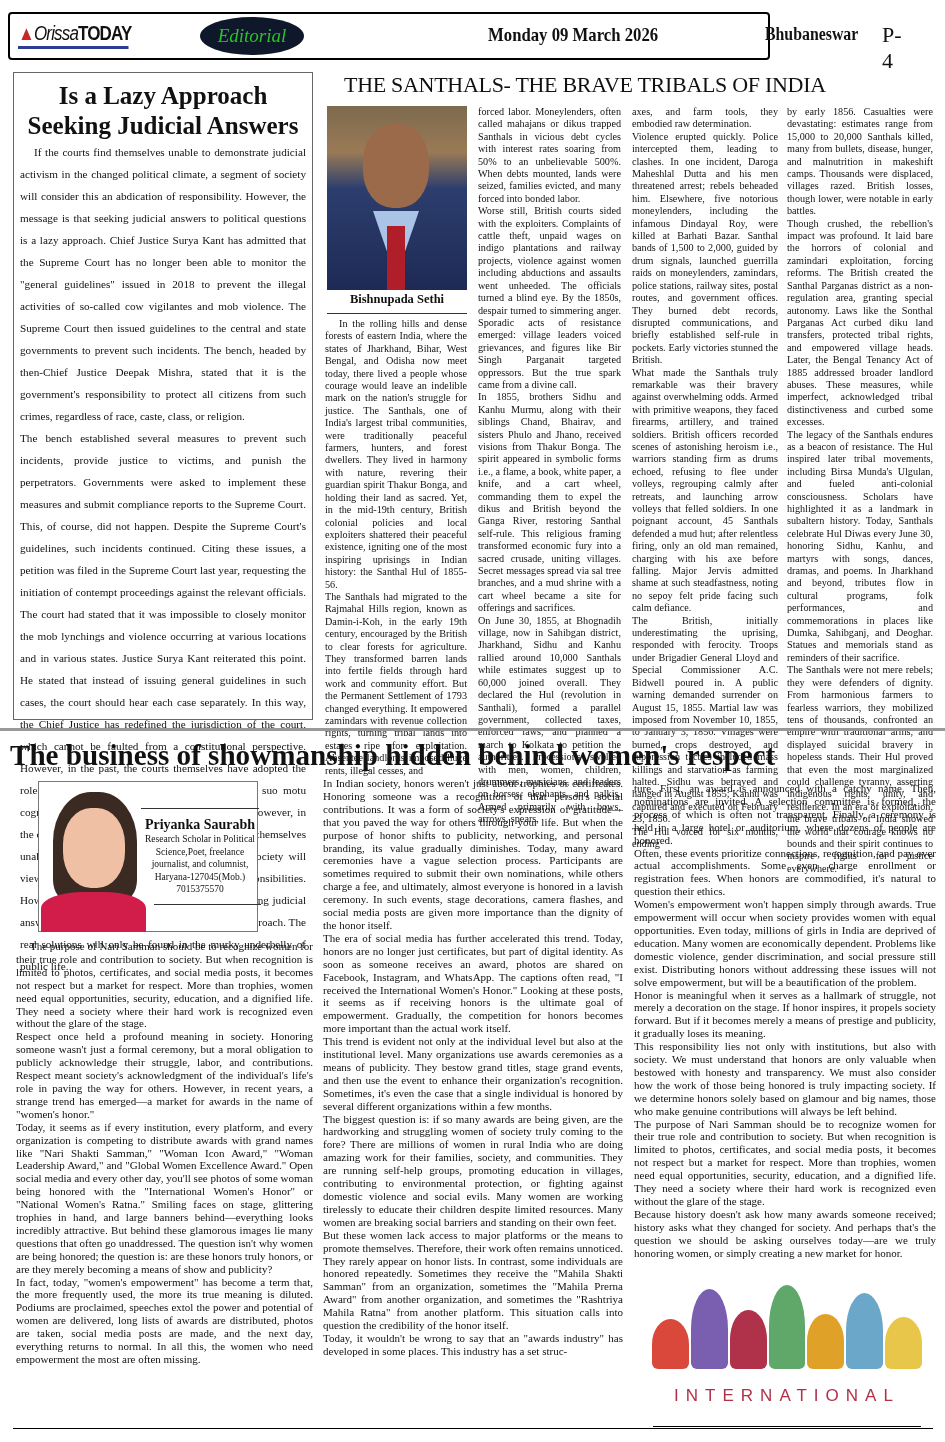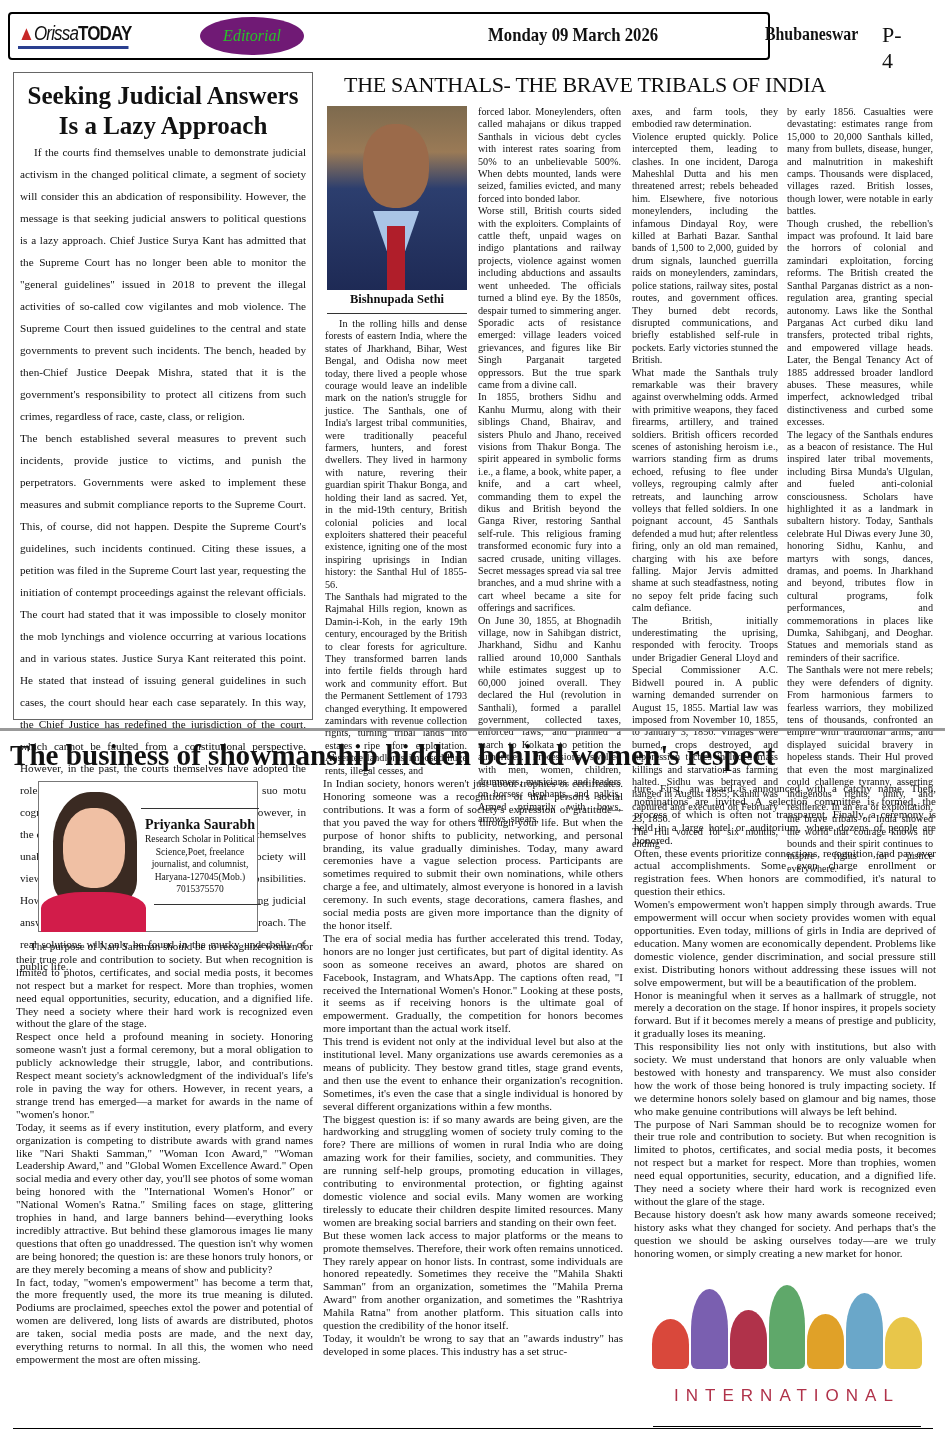--- a/index.html
+++ b/index.html
@@ -2,21 +2,21 @@
 <html><head>
 <meta charset="utf-8">
 <style>
 *{box-sizing:border-box;margin:0;padding:0}
 body{width:945px;height:1442px;background:#fff;font-family:"Liberation Serif","DejaVu Serif",serif;color:#111;position:relative;overflow:hidden}
 .masthead{position:absolute;left:8px;top:12px;width:762px;height:48px;border:2px solid #000;border-radius:4px;display:flex;align-items:center}
 .logo{position:absolute;left:8px;top:8px;font-family:"Liberation Sans",sans-serif;font-size:20px;font-weight:bold;letter-spacing:-1px;transform:scaleX(.85);transform-origin:left}
 .logo .o{font-style:italic;font-weight:normal}
 .logo .bar{display:block;height:3px;background:#2a3f8f;width:130px;margin-top:1px}
 .logo .leaf{color:#c62828}
-.ed{position:absolute;left:190px;top:3px;width:104px;height:38px;border-radius:50%;background:#701a75;color:#29c229;font-style:italic;font-size:16px;display:flex;align-items:center;justify-content:center}
+.ed{position:absolute;left:190px;top:3px;width:104px;height:38px;border-radius:50%;background:#0f172a;color:#29c229;font-style:italic;font-size:19px;display:flex;align-items:center;justify-content:center}
 .date{position:absolute;left:478px;top:10px;font-size:19px;font-weight:bold;transform:scaleX(.88);transform-origin:left}
 .city{position:absolute;left:755px;top:10px;font-size:18px;font-weight:bold;transform:scaleX(.88);transform-origin:left}
 .pg{position:absolute;left:872px;top:8px;font-size:22px}
 .box1{position:absolute;left:13px;top:72px;width:300px;height:648px;border:1px solid #666}
 .h1{text-align:center;font-size:25px;font-weight:bold;line-height:30px;margin-top:8px}
 .body{font-size:11.2px;line-height:22px;text-align:justify;padding:0 6px}
 .santhal-title{position:absolute;left:344px;top:72px;font-size:22px;font-weight:normal;white-space:nowrap;letter-spacing:-.3px}
 .photo1{position:absolute;left:327px;top:106px;width:140px;height:184px;background:linear-gradient(180deg,#7d6a4e 0%,#9a7a56 25%,#2c3e6e 45%,#1e2a55 100%);overflow:hidden}
 .photo1 .face{position:absolute;left:36px;top:18px;width:66px;height:84px;border-radius:45%;background:#9b6a4a}
 .photo1 .tie{position:absolute;left:60px;top:120px;width:18px;height:64px;background:#b01e2a}
@@ -53,22 +53,22 @@
     <span class="bar"></span>
   </div>
   <div class="ed">Editorial</div>
   <div class="date">Monday 09 March 2026</div>
   <div class="city">Bhubaneswar</div>
   <div class="pg">P-4</div>
 </div>
 
 <div class="box1">
   <div class="h1">
+    <div>Is a Lazy Approach</div>
     <div>Seeking Judicial Answers</div>
-    <div>Is a Lazy Approach</div>
   </div>
   <div class="body">
     <p class="ind">If the courts find themselves unable to demonstrate judicial activism in the changed political climate, a segment of society will consider this an abdication of responsibility. However, the message is that seeking judicial answers to political questions is a lazy approach. Chief Justice Surya Kant has admitted that the Supreme Court has no longer been able to monitor the "general guidelines" issued in 2018 to prevent the illegal activities of so-called cow vigilantes and mob violence. The Supreme Court then issued guidelines to the central and state governments to prevent such incidents. The bench, headed by then-Chief Justice Deepak Mishra, stated that it is the government's responsibility to protect all citizens from such crimes, regardless of race, caste, class, or religion.</p>
     <p>The bench established several measures to prevent such incidents, provide justice to victims, and punish the perpetrators. Governments were asked to implement these measures and submit compliance reports to the Supreme Court. This, of course, did not happen. Despite the Supreme Court's guidelines, such incidents continued. Citing these issues, a petition was filed in the Supreme Court last year, requesting the initiation of contempt proceedings against the relevant officials. The court had stated that it was impossible to closely monitor the mob lynchings and violence occurring at various locations and in various states. Justice Surya Kant reiterated this point. He stated that instead of issuing general guidelines in such cases, the court should hear each case separately. In this way, the Chief Justice has redefined the jurisdiction of the court, which cannot be faulted from a constitutional perspective. However, in the past, the courts themselves have adopted the role of protecting the constitutional spirit through suo motu cognizance. This was termed "judicial activism." However, in the changed political environment, if the courts find themselves unable to maintain this role, a segment of civil society will view this as the judiciary's abdication of its responsibilities. However, the message for those groups is that seeking judicial answers to political questions is an easy and lazy approach. The real solutions will only be found in the murky underbelly of public life.</p>
   </div>
 </div>
 
 <div class="santhal-title">THE SANTHALS- THE BRAVE TRIBALS OF INDIA</div>
 <div class="photo1">
   <div class="shirt"></div>

